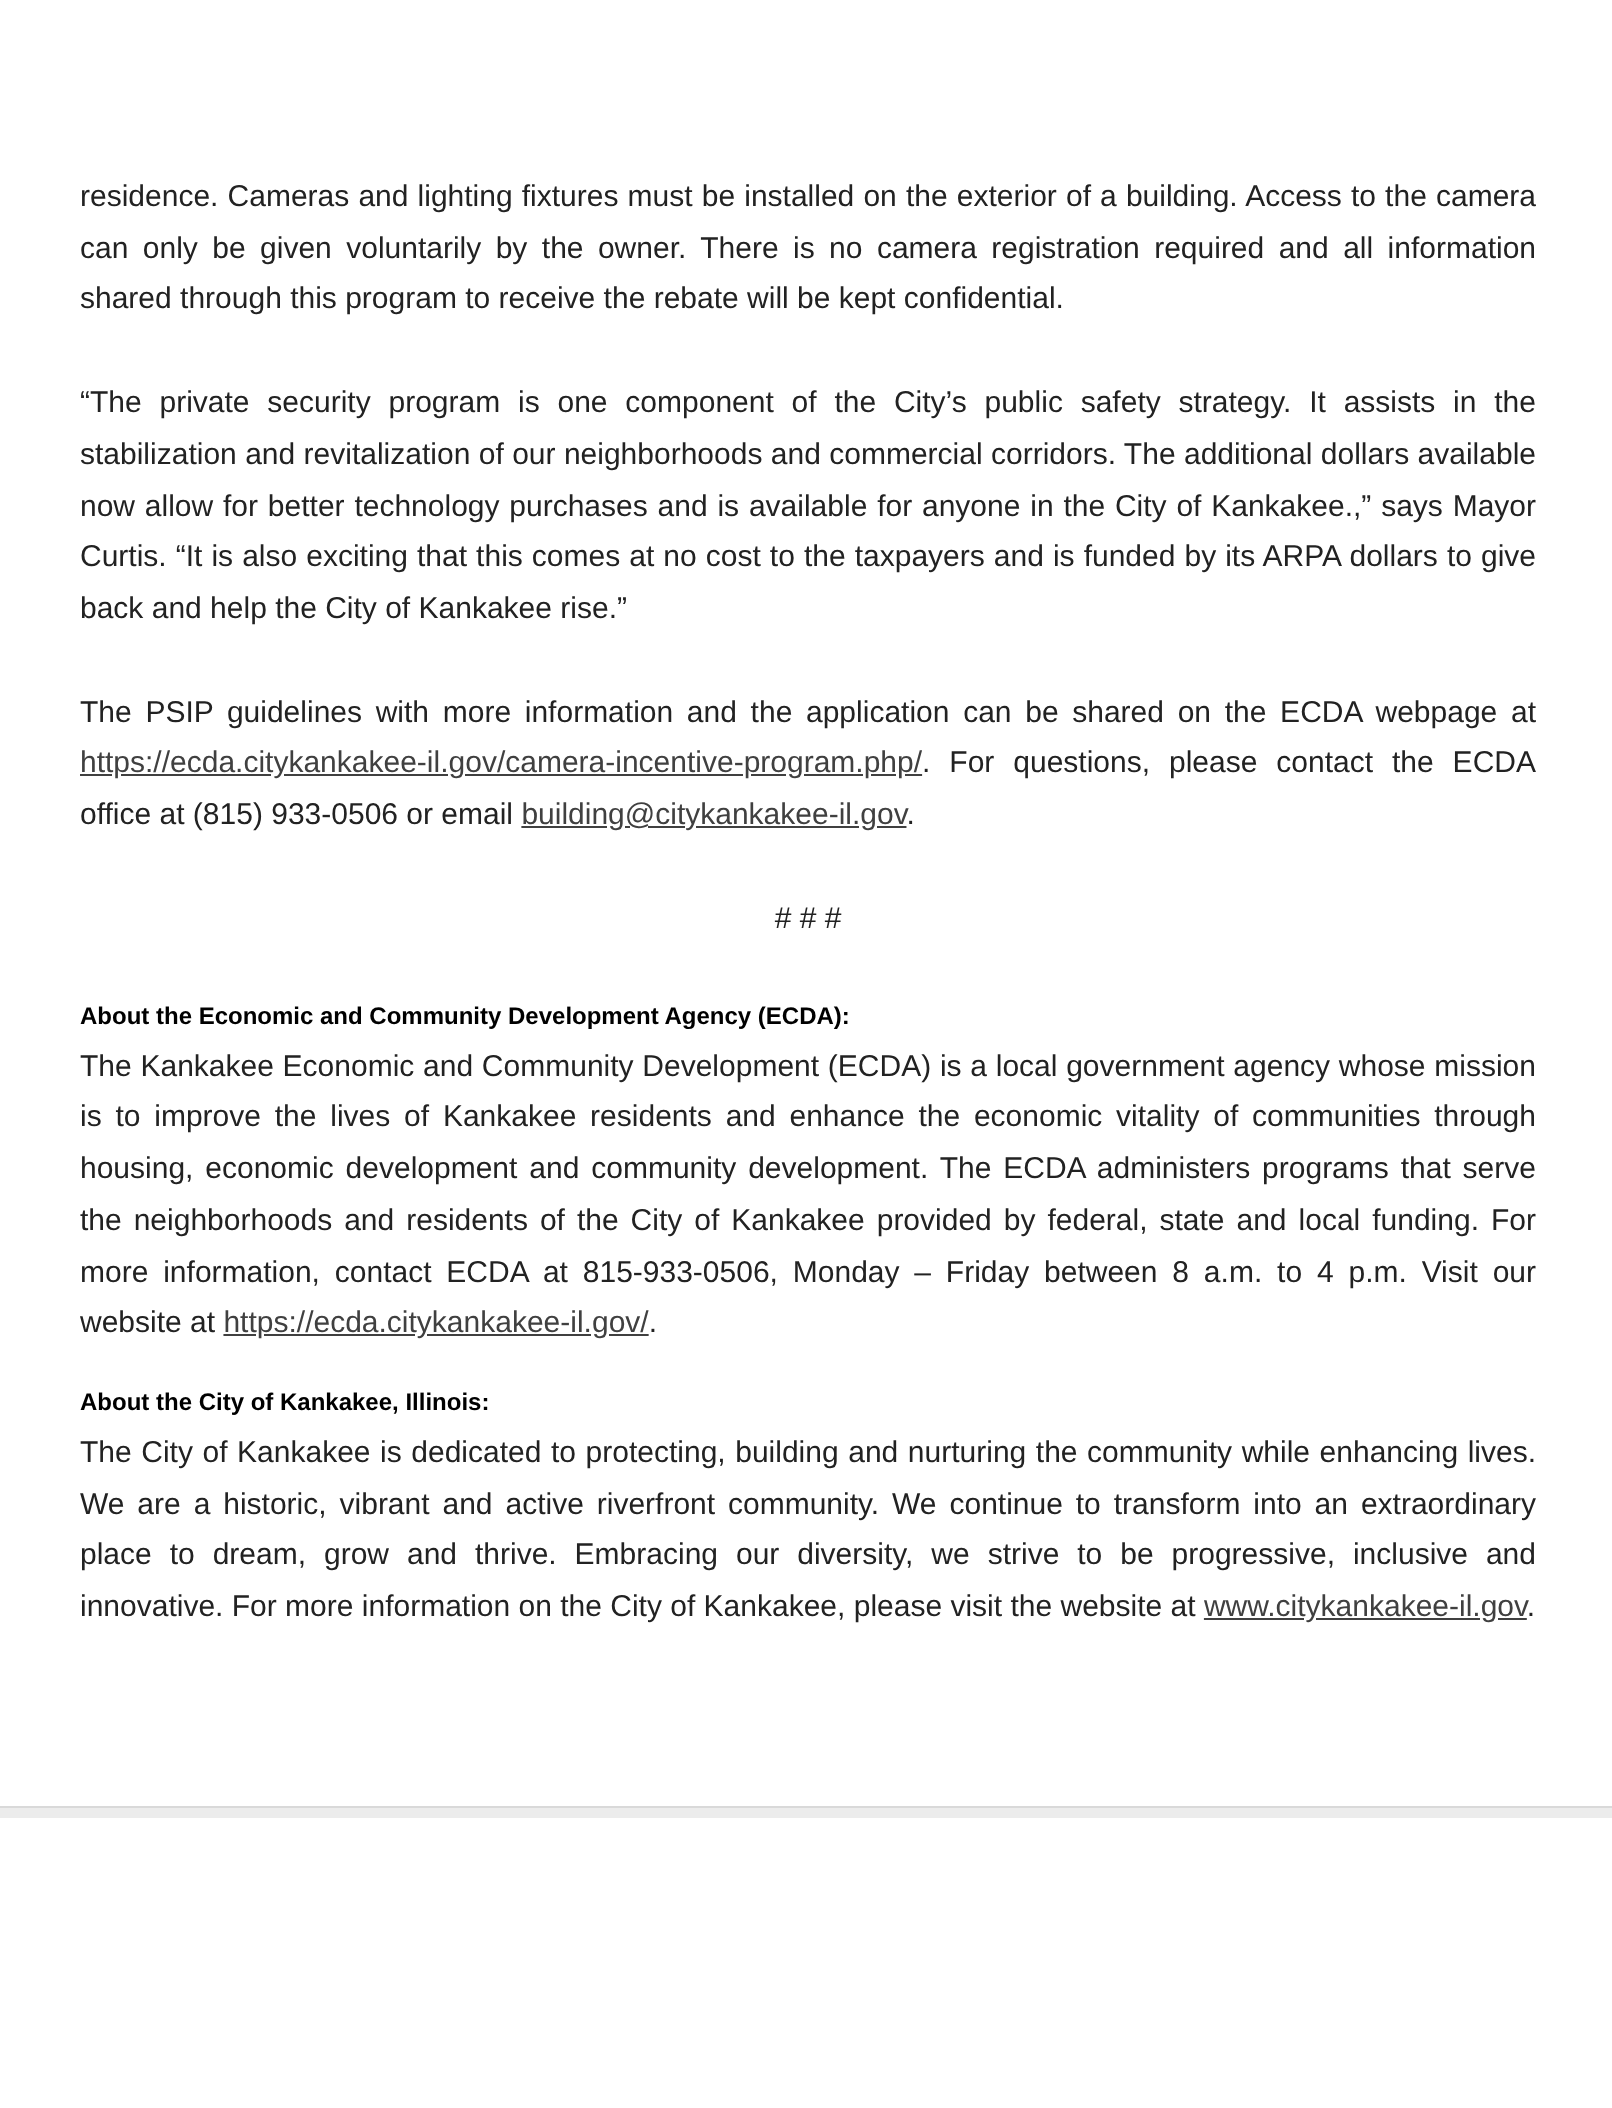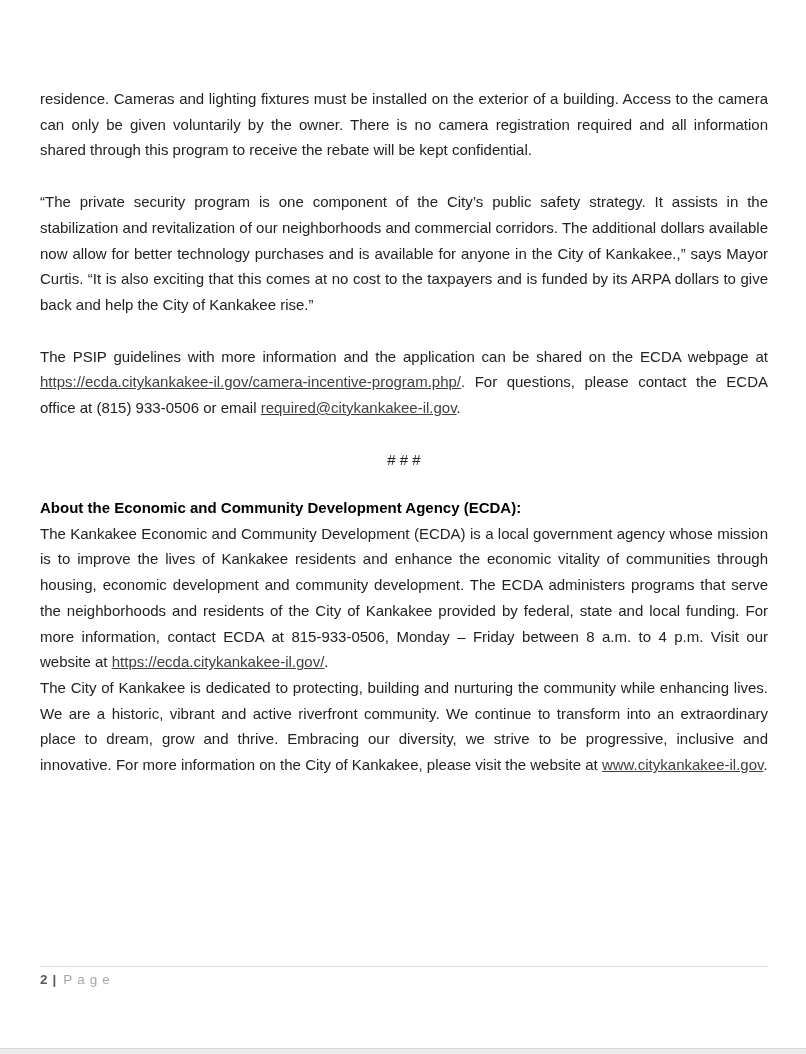--- a/index.html
+++ b/index.html
@@ -1,46 +1,46 @@
 <!DOCTYPE html>
 <html><head>
 <meta charset="utf-8">
 <style>
   html, body { margin: 0; padding: 0; background: #ffffff; }
   .page {
     position: relative;
     width: 806px;
-    height: 1054px;
+    height: 909px;
     background: #ffffff;
     font-family: "Liberation Sans", "DejaVu Sans", sans-serif;
     font-size: 15px;
     color: #222222;
     overflow: hidden;
   }
   .content {
     position: absolute;
     left: 40px;
     right: 38px;
     top: 86px;
   }
   .content p {
     margin: 0 0 26px 0;
     text-align: justify;
     line-height: 25.7px;
   }
-  .content p.mb-tight { margin-bottom: 0; }
+  .content p.mb-tight { margin-bottom: 13px; }
   .divider {
     text-align: center;
     margin: 26px 0 22px 0;
     line-height: 26px;
     color: #222222;
   }
   h3.section-heading {
     margin: 0;
-    font-size: 15px;
+    font-size: 12px;
     line-height: 26px;
     font-weight: bold;
     color: #000000;
     text-align: left;
   }
   a.link {
     color: #404040;
     text-decoration: underline;
     cursor: pointer;
   }
@@ -71,28 +71,29 @@
 </head>
 <body>
 
 <div class="page">
   <div class="content">
 
     <p>residence. Cameras and lighting fixtures must be installed on the exterior of a building.  Access to the camera can only be given voluntarily by the owner. There is no camera registration required and all information shared through this program to receive the rebate will be kept confidential.</p>
 
     <p>“The private security program is one component of the City’s public safety strategy. It assists in the stabilization and revitalization of our neighborhoods and commercial corridors.  The additional dollars available now allow for better technology purchases and is available for anyone in the City of Kankakee.,” says Mayor Curtis.  “It is also exciting that this comes at no cost to the taxpayers and is funded by its ARPA dollars to give back and help the City of Kankakee rise.”</p>
 
-    <p><span>The PSIP guidelines with more information and the application can be shared on the ECDA webpage at </span><a class="link" href="#">https://ecda.citykankakee-il.gov/camera-incentive-program.php/</a><span>. For questions, please contact the ECDA office at (815) 933-0506 or email </span><a class="link" href="#">required@citykankakee-il.gov</a><span>.</span></p>
+    <p><span>The PSIP guidelines with more information and the application can be shared on the ECDA webpage at </span><a class="link" href="#">https://ecda.citykankakee-il.gov/camera-incentive-program.php/</a><span>. For questions, please contact the ECDA office at (815) 933-0506 or email </span><a class="link" href="#">building@citykankakee-il.gov</a><span>.</span></p>
 
     <div class="divider"># # #</div>
 
     <h3 class="section-heading">About the Economic and Community Development Agency (ECDA):</h3>
 
     <p class="mb-tight"><span>The Kankakee Economic and Community Development (ECDA) is a local government agency whose mission is to improve the lives of Kankakee residents and enhance the economic vitality of communities through housing, economic development and community development. The ECDA administers programs that serve the neighborhoods and residents of the City of Kankakee provided by federal, state and local funding. For more information, contact ECDA at 815-933-0506, Monday – Friday between 8 a.m. to 4 p.m. Visit our website at </span><a class="link" href="#">https://ecda.citykankakee-il.gov/</a><span>.</span></p>
 
+    <h3 class="section-heading">About the City of Kankakee, Illinois:</h3>
 
     <p><span>The City of Kankakee is dedicated to protecting, building and nurturing the community while enhancing lives. We are a historic, vibrant and active riverfront community. We continue to transform into an extraordinary place to dream, grow and thrive. Embracing our diversity, we strive to be progressive, inclusive and innovative. For more information on the City of Kankakee, please visit the website at </span><a class="link" href="#">www.citykankakee-il.gov</a><span>.</span></p>
 
   </div>
 
   <div class="footer">
     <span class="pagenum">2</span><span class="sep">|</span><span class="pagelabel">Page</span>
   </div>
 
   <div class="page-edge"></div>

